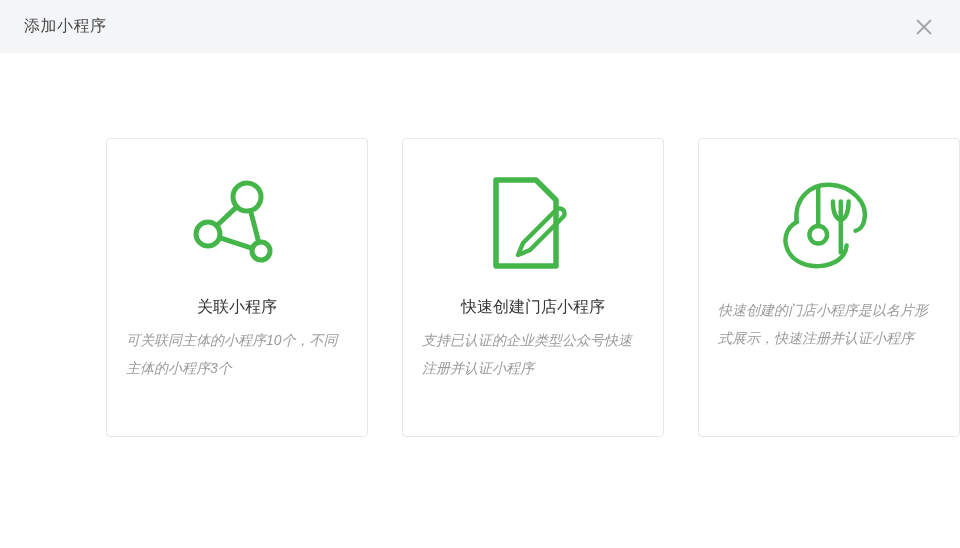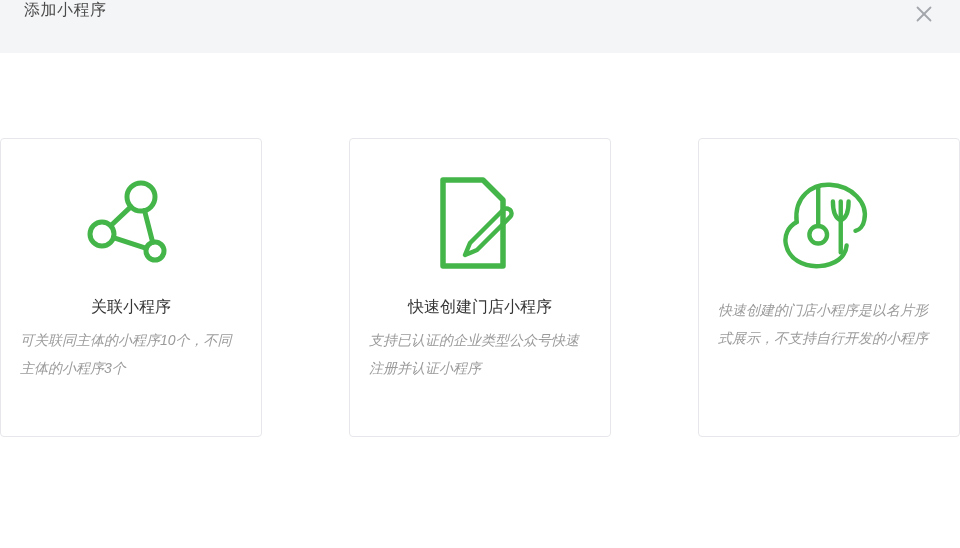--- a/index.html
+++ b/index.html
@@ -16,38 +16,39 @@
     width: 960px; height: 548px;
     background: #ffffff;
     font-family: "Liberation Sans", "DejaVu Sans", sans-serif;
     overflow: hidden;
   }
   .modal { width: 960px; height: 548px; background: #fff; }
   .modal-header {
     height: 53px;
     background: var(--header-bg);
     display: flex;
+    align-items: center;
     justify-content: space-between;
     padding: 0 22px 0 24px;
   }
   .modal-title {
     font-size: 16px;
     color: var(--header-title);
     letter-spacing: 0.5px;
   }
   .close-btn {
     background: none; border: none;
     width: 28px; height: 28px;
     display: flex; align-items: center; justify-content: center;
     cursor: pointer;
     color: var(--close-gray);
   }
   .card-list {
     display: flex;
-    justify-content: space-between;
+    justify-content: flex-end;
     gap: 34px;
     margin-top: 85px;
   }
   .card {
     width: 262px;
     height: 299px;
     border: 1px solid var(--card-border);
     border-radius: 4px;
     background: #fff;
     padding: 18px 19px 0 19px;
@@ -136,18 +137,18 @@
           <circle cx="39" cy="61" r="9"></circle>
           <path d="M 54,27 C 54,38 56,44 62,46"></path>
           <path d="M 70,27 C 70,38 68,44 62,46"></path>
           <path d="M 62,27 L 62,46"></path>
           <path d="M 62,46 L 62,79"></path>
           <path d="M 17,48 C 8,53 4,62 6,71 C 9,86 24,94 40,93 C 56,92 67,84 68,72"></path>
         </svg>
 
       </div>
       <div class="card-desc">
-          <p>快速创建的门店小程序是以名片形式展示，不支持自行开发的小程序</p>
+          <p>快速创建的门店小程序是以名片形式展示，快速注册并认证小程序</p>
         </div>
     </div>
   </div>
 
 </div>
 
 </body></html>

